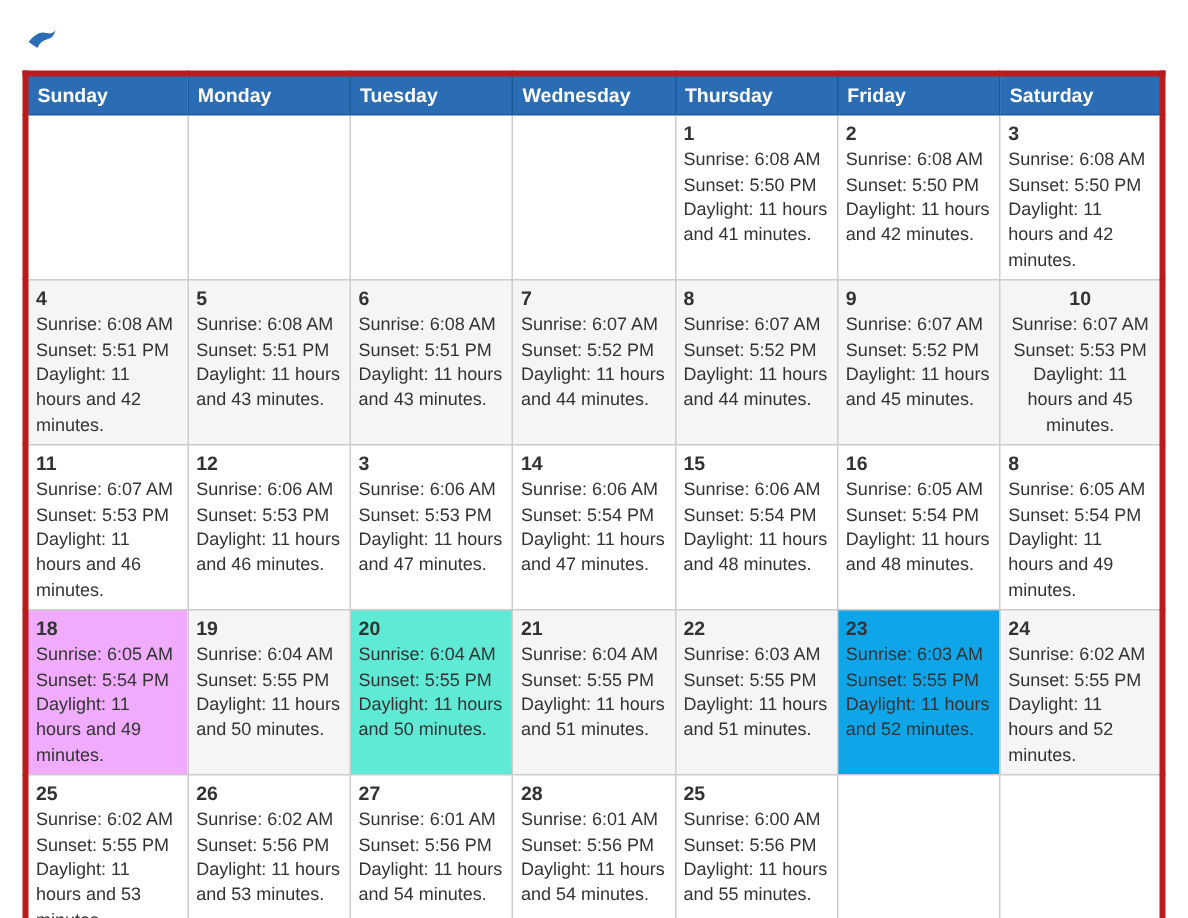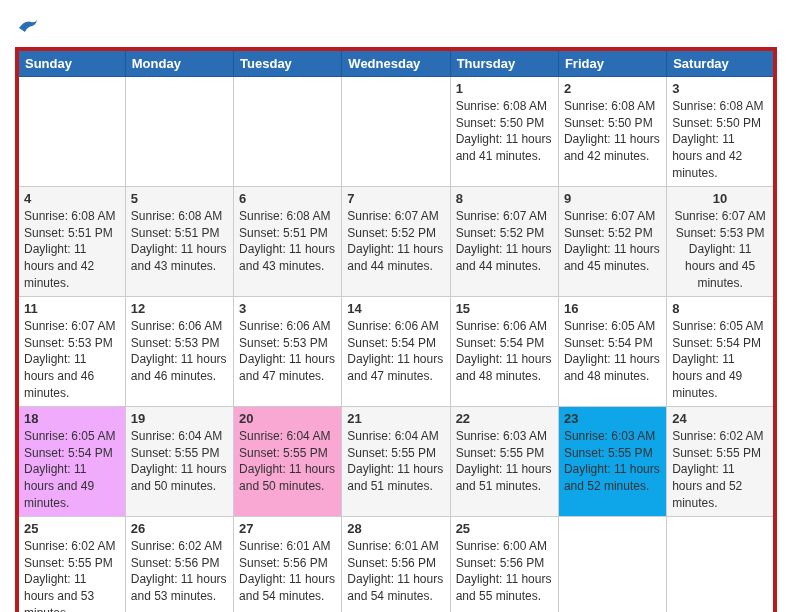--- a/index.html
+++ b/index.html
@@ -203,21 +203,21 @@
       </tr>
       <tr class="week-row">
         <td style="background: #f0abfc;">
           <div class="day-number">18</div>
           <div class="day-info">Sunrise: 6:05 AM<br>Sunset: 5:54 PM<br>Daylight: 11 hours and 49 minutes.</div>
         </td>
         <td style="background: rgb(245, 245, 245);">
           <div class="day-number">19</div>
           <div class="day-info">Sunrise: 6:04 AM<br>Sunset: 5:55 PM<br>Daylight: 11 hours and 50 minutes.</div>
         </td>
-        <td style="background: #f9a8d4;">
+        <td style="background: #5eead4;">
           <div class="day-number">20</div>
           <div class="day-info">Sunrise: 6:04 AM<br>Sunset: 5:55 PM<br>Daylight: 11 hours and 50 minutes.</div>
         </td>
         <td style="background: rgb(245, 245, 245);">
           <div class="day-number">21</div>
           <div class="day-info">Sunrise: 6:04 AM<br>Sunset: 5:55 PM<br>Daylight: 11 hours and 51 minutes.</div>
         </td>
         <td style="background: rgb(245, 245, 245);">
           <div class="day-number">22</div>
           <div class="day-info">Sunrise: 6:03 AM<br>Sunset: 5:55 PM<br>Daylight: 11 hours and 51 minutes.</div>

